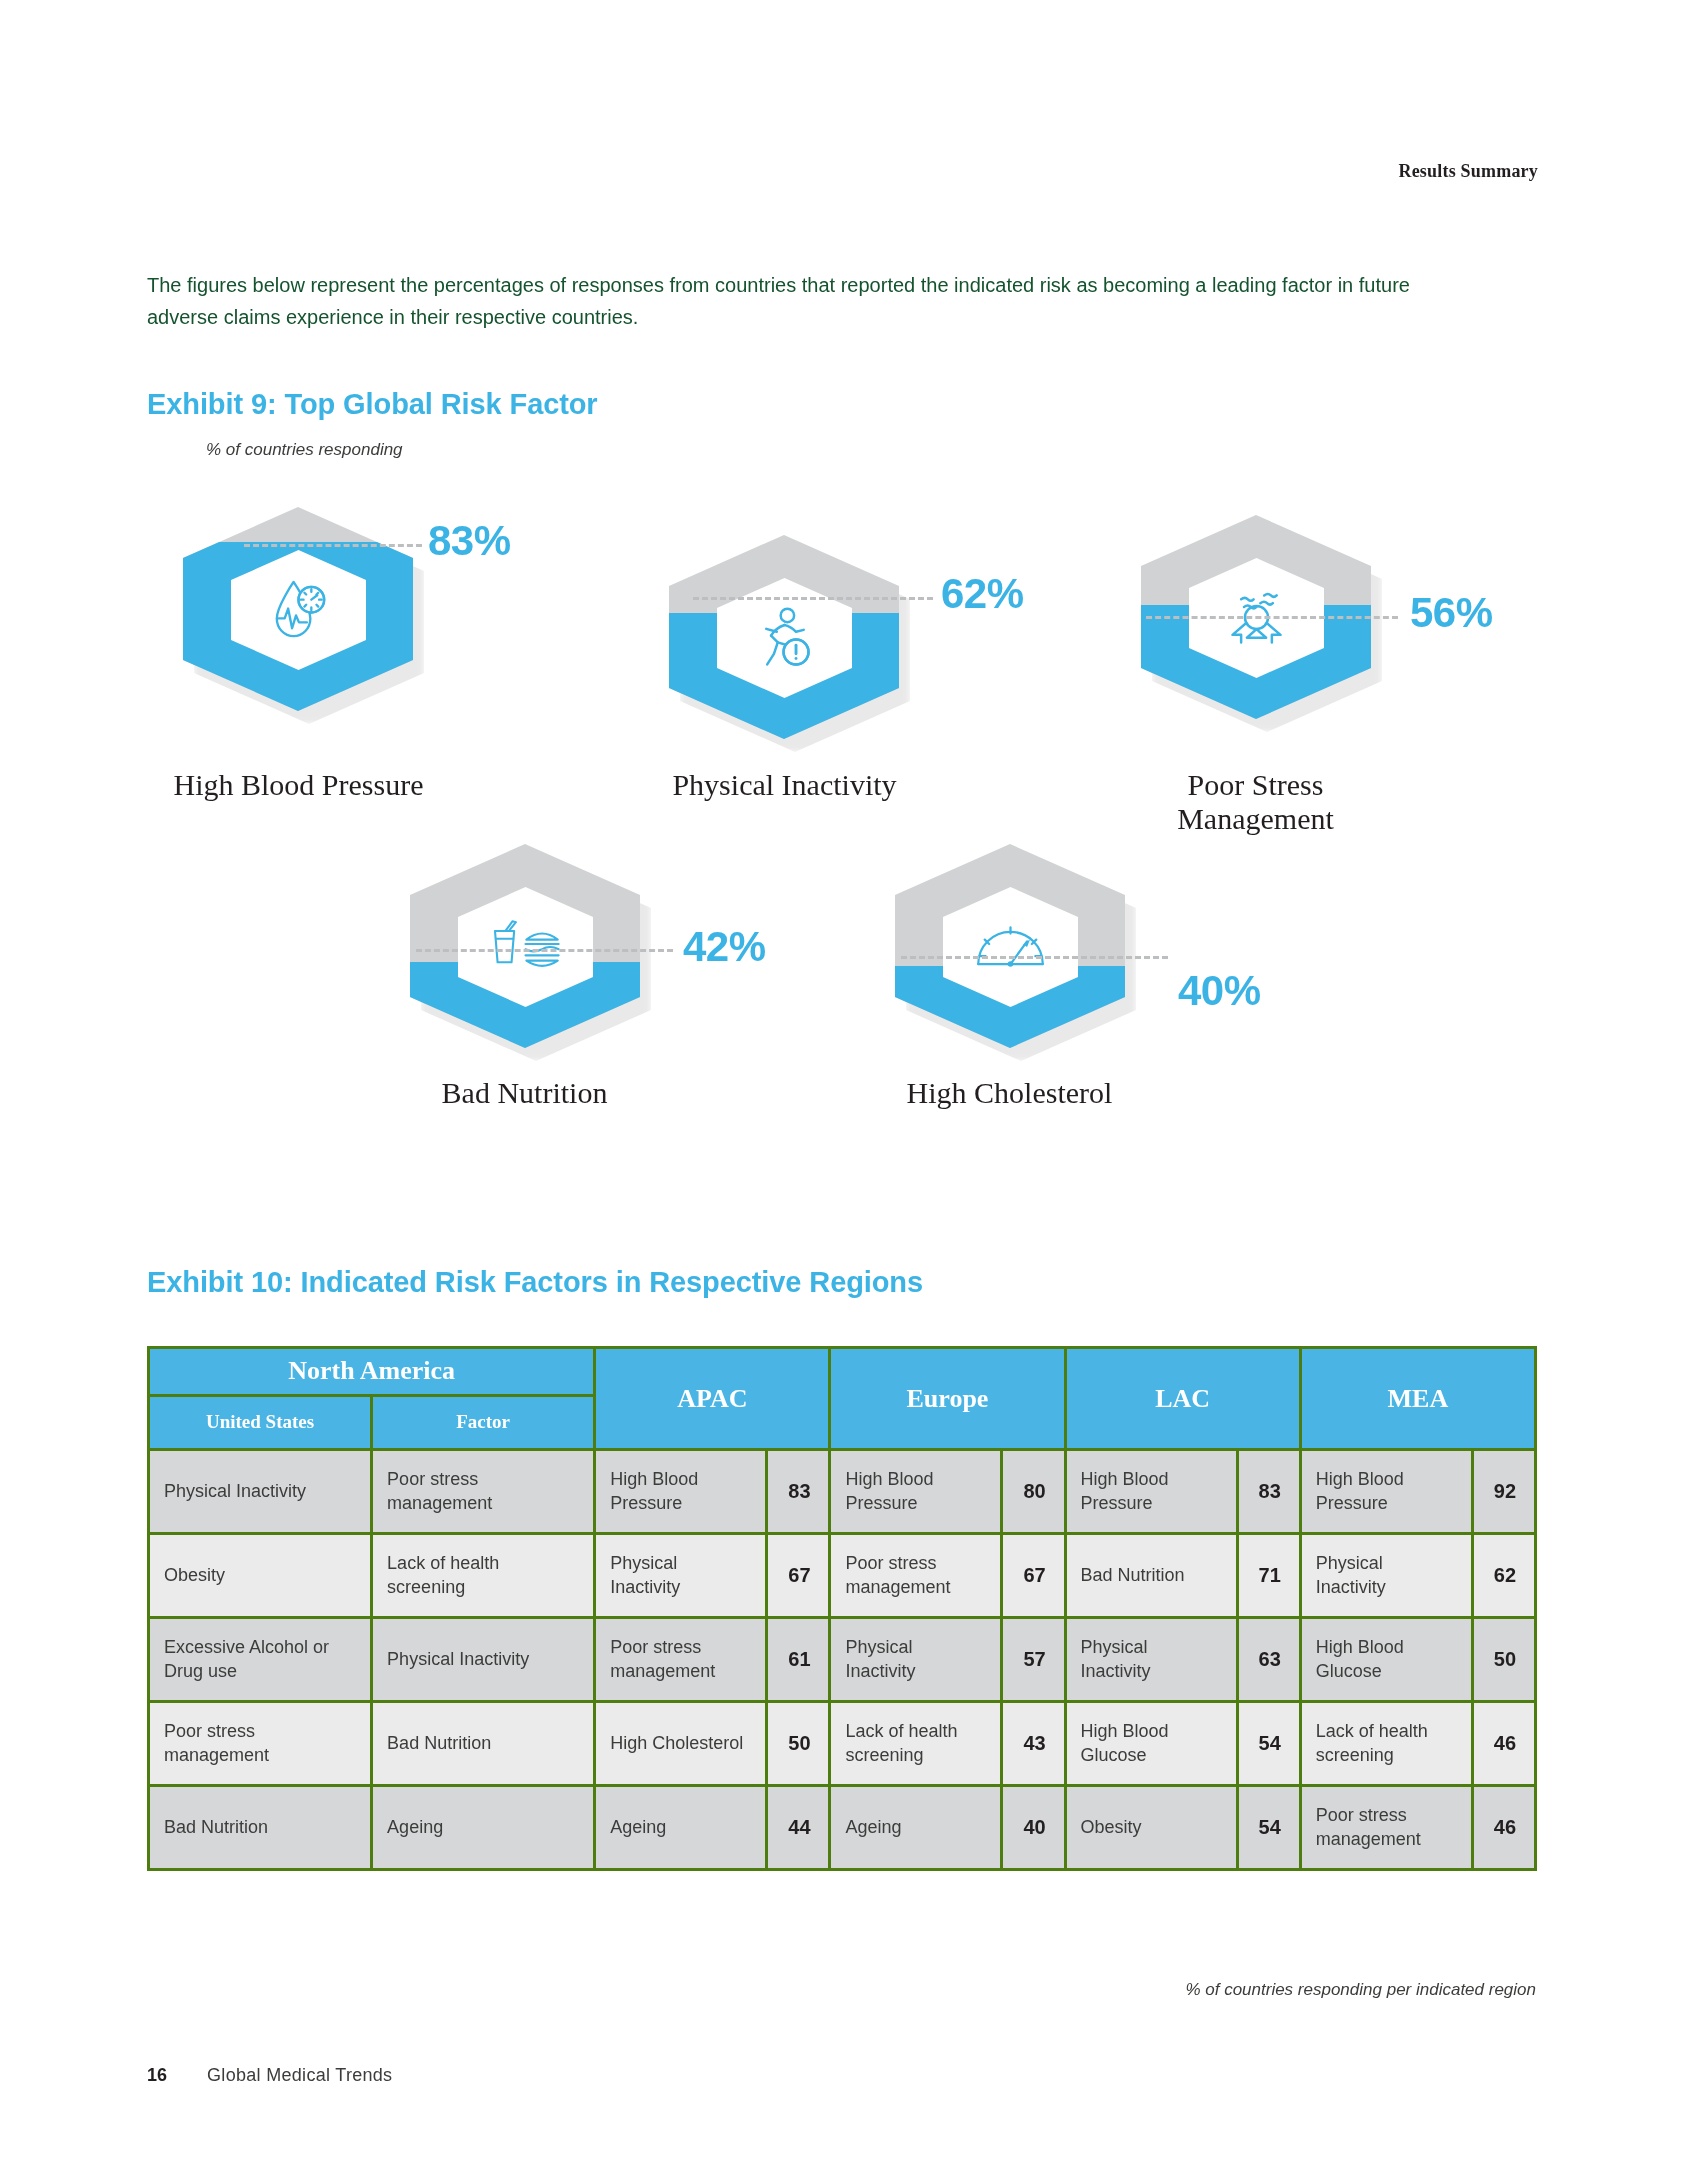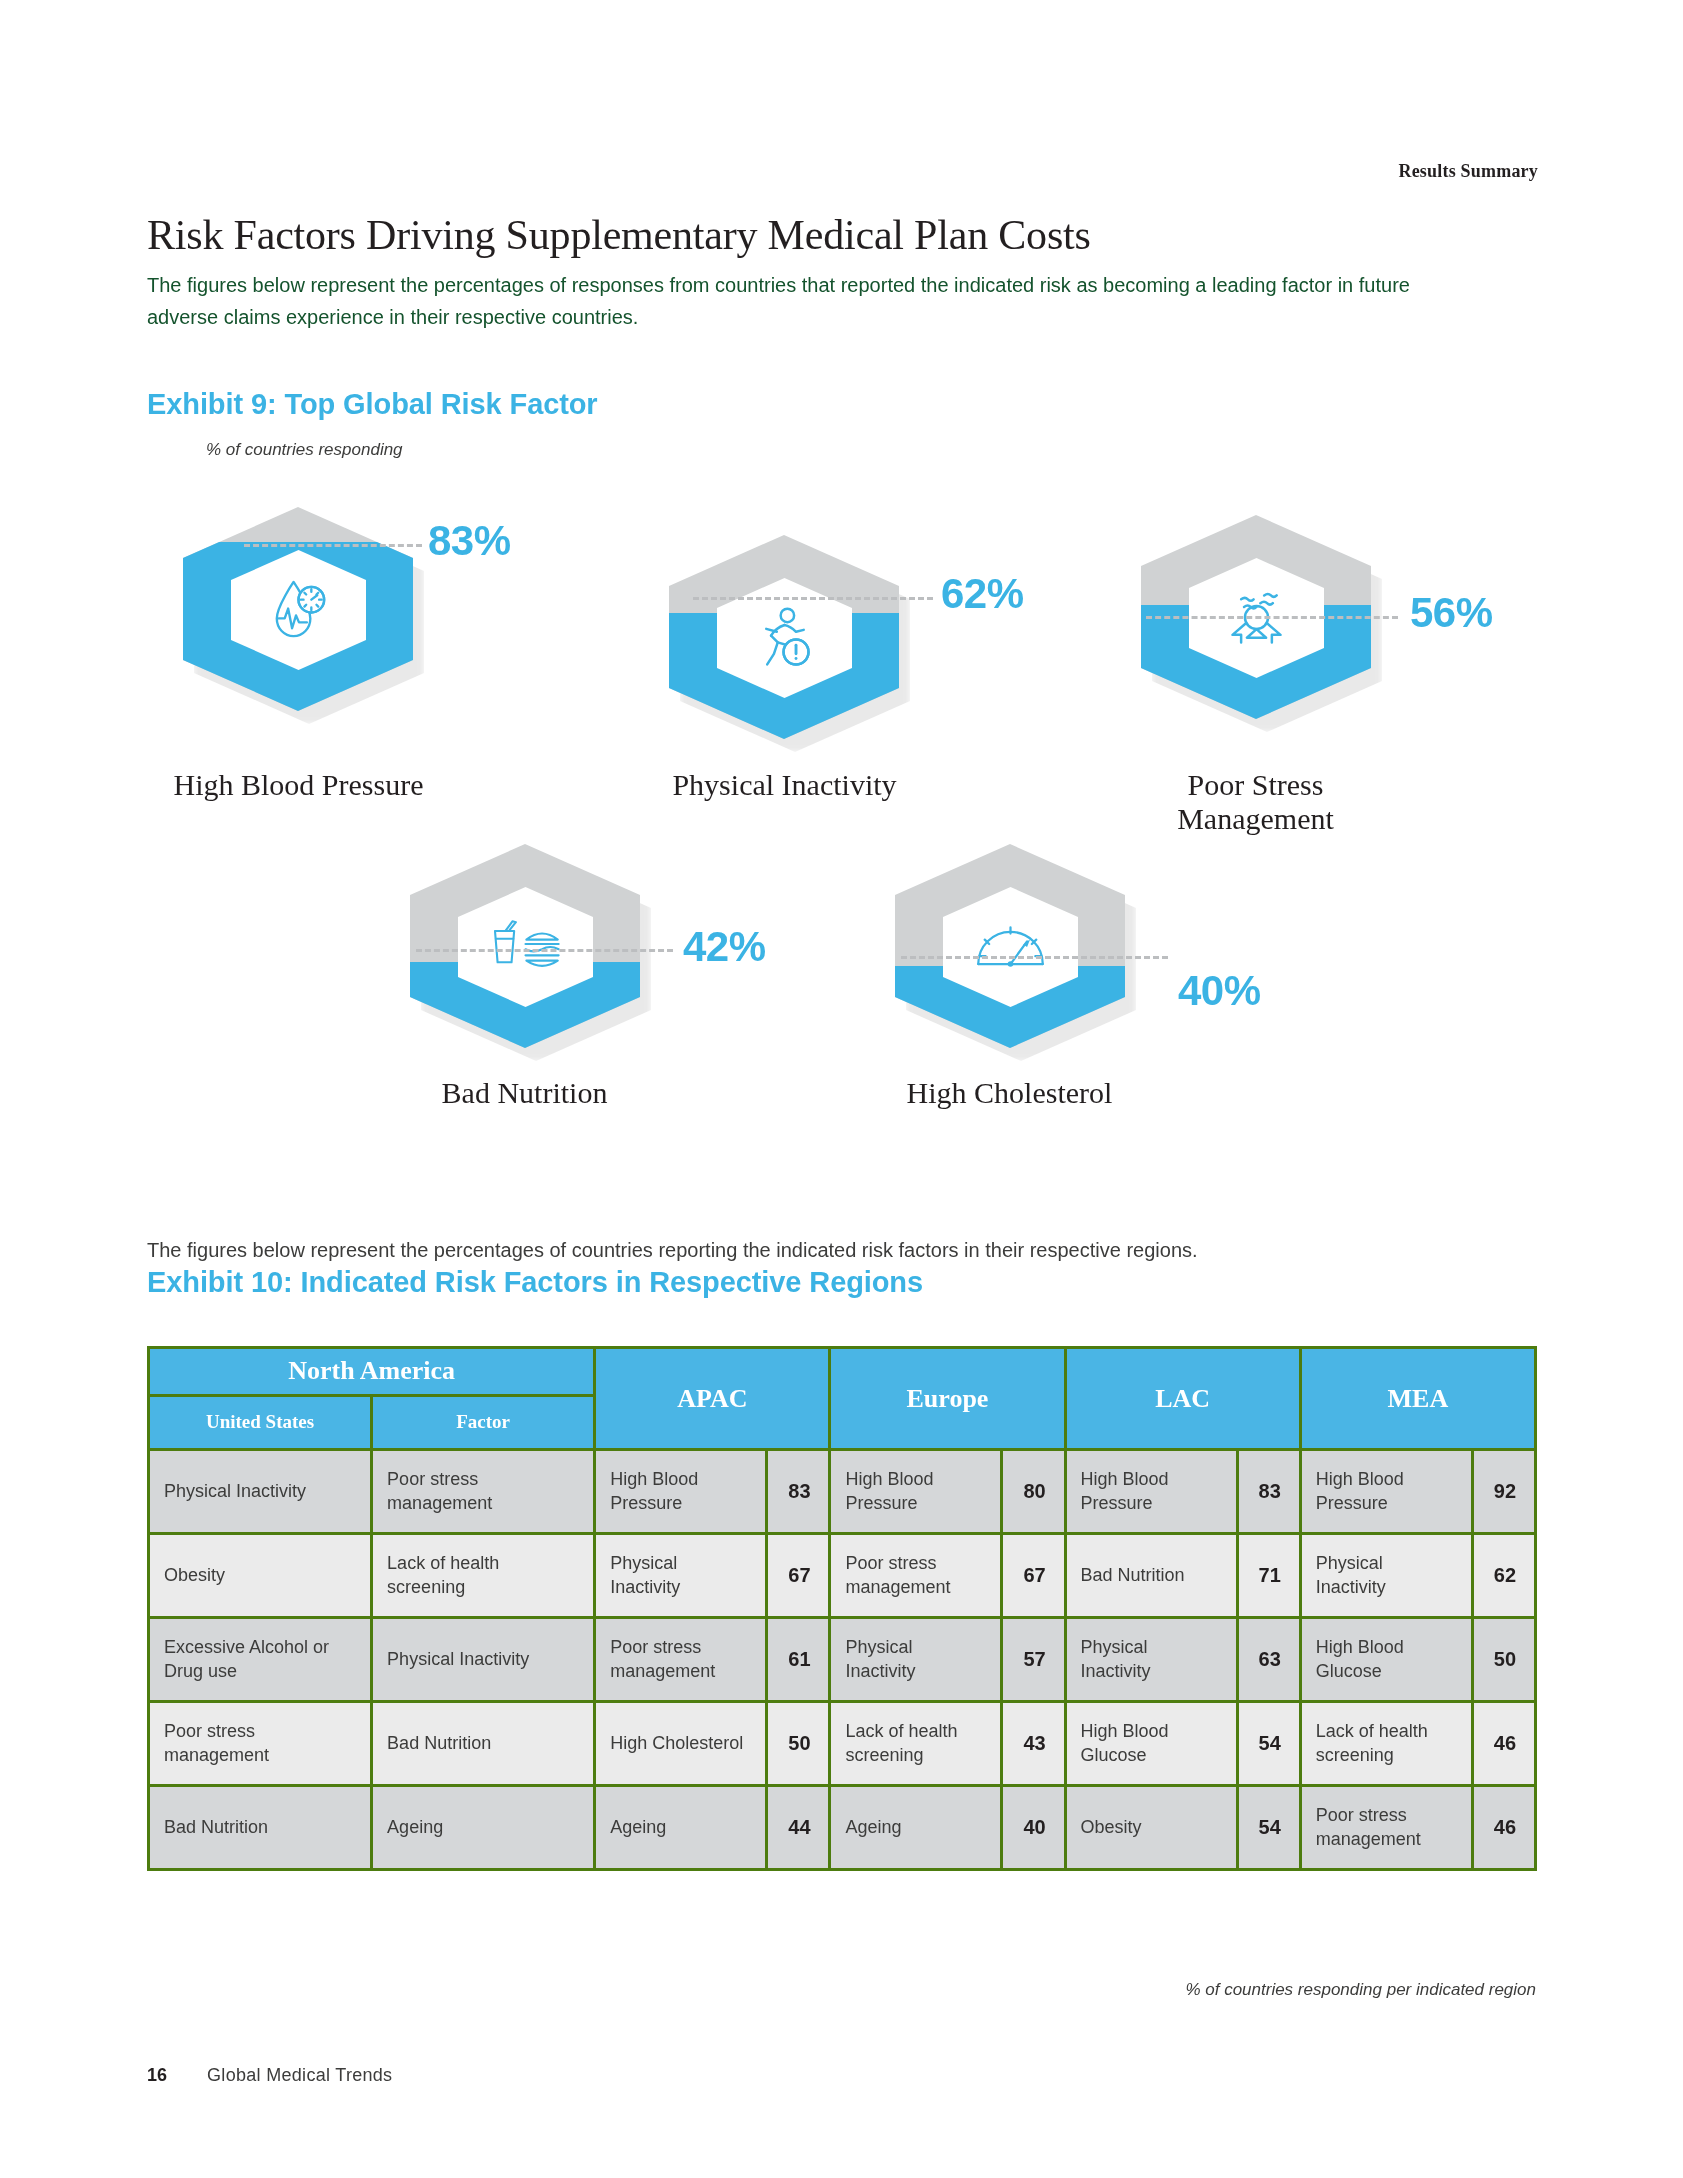--- a/index.html
+++ b/index.html
@@ -143,21 +143,20 @@
   .footer { position:absolute; left:147px; top:2065px; display:flex; gap:40px; align-items:baseline; }
   .footer .pg { font-size:18px; font-weight:700; color:#231f20; }
   .footer .ft { font-size:18px; color:#3c3c3b; letter-spacing:0.3px; }
 </style>
 </head>
 <body>
 
 <div class="page">
 
   <div class="running-head">Results Summary</div>
-  <h1 class="page-title">Risk Factors Driving Supplementary Medical Plan Costs</h1>
   <p class="intro">The figures below represent the percentages of responses from countries that reported the indicated risk as becoming a leading factor in future adverse claims experience in their respective countries.</p>
 
   <div class="exhibit-title" id="ex9-title">Exhibit 9: Top Global Risk Factor</div>
   <div class="exhibit-sub" id="ex9-sub">% of countries responding</div>
 
   <div class="hex-wrap" style="left:0; top:0; width:1683px; height:1168px;">
 
     <div class="hex-unit" style="left:183px; top:507px;">
       <div class="hex-stack">
         <div class="hex-shadow"></div>
@@ -278,21 +277,20 @@
           </span>
         </div>
       </div>
     </div>
     <div class="dashline" style="left:901px; top:956px; width:267px;"></div>
     <div class="pct" style="left:1178px; top:967px;">40%</div>
     <div class="hex-label" style="left:855px; top:1076px; width:309px;">High Cholesterol</div>
 
   </div>
 
-  <p id="ex10-lead">The figures below represent the percentages of countries reporting the indicated risk factors in their respective regions.</p>
   <div class="exhibit-title" id="ex10-title">Exhibit 10: Indicated Risk Factors in Respective Regions</div>
 
   <table class="tbl">
     <colgroup>
       <col class="col-w-us">
         <col class="col-w-ca">
       <col class="col-w-lbl">
         <col class="col-w-num">
       <col class="col-w-lbl">
         <col class="col-w-num">

